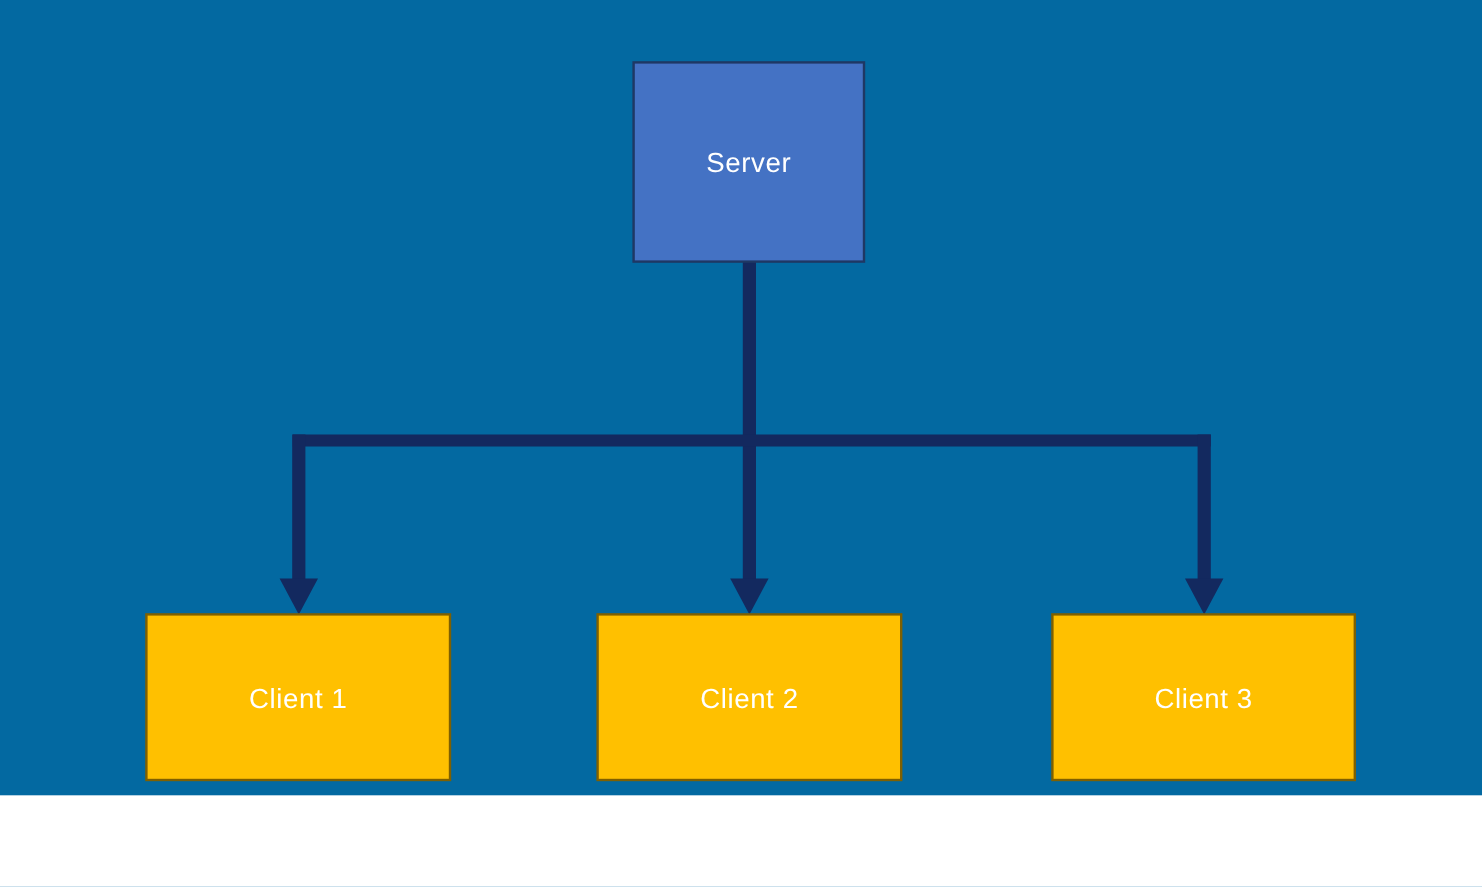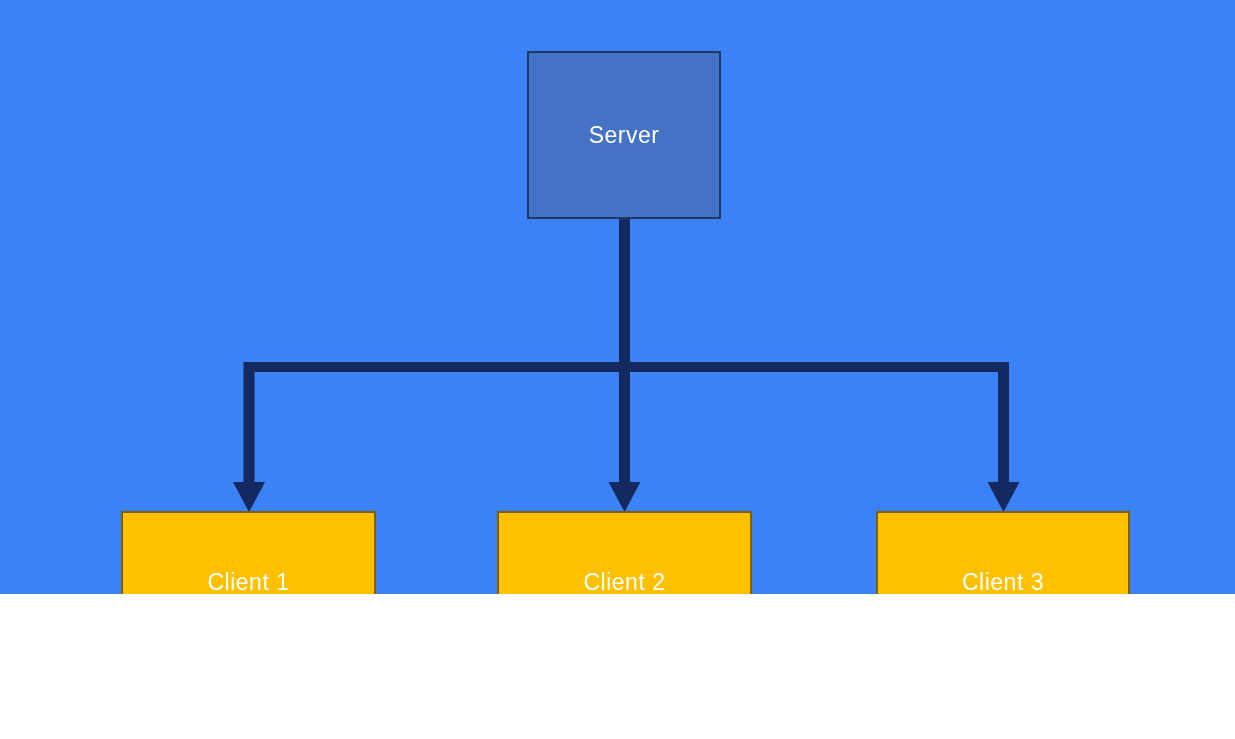--- a/index.html
+++ b/index.html
@@ -3,22 +3,22 @@
 <meta charset="utf-8">
 <style>
   html, body {
     margin: 0;
     padding: 0;
     background: #ffffff;
   }
   .canvas {
     position: relative;
     width: 1235px;
-    height: 594px;
-    background: #3b82f6;
+    height: 663px;
+    background: #0369a1;
     overflow: hidden;
     font-family: "Liberation Sans", sans-serif;
   }
   svg { display: block; }
   .node-label {
     font-family: "Liberation Sans", sans-serif;
     font-size: 23px;
     letter-spacing: 0.5px;
   }
 </style>

